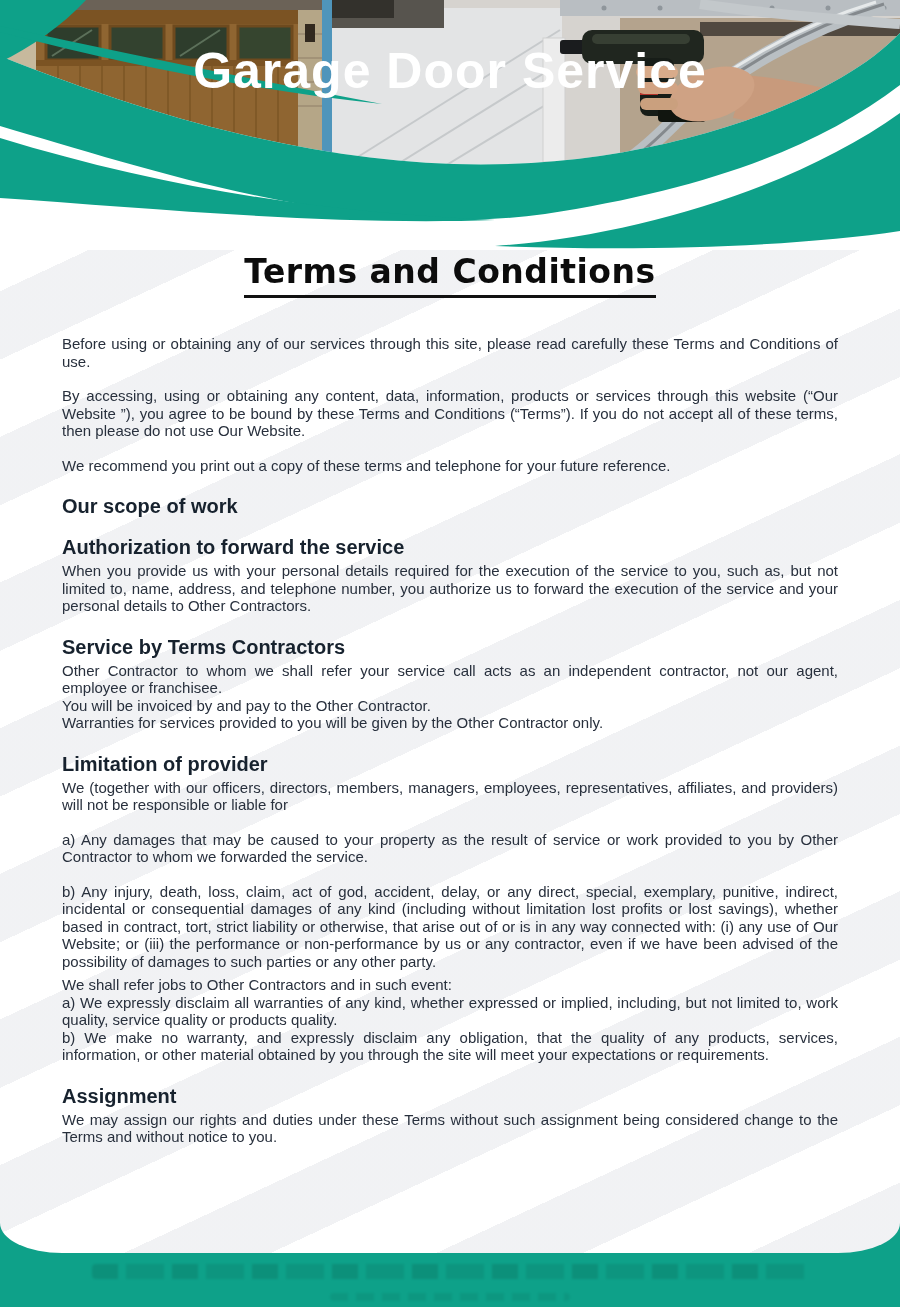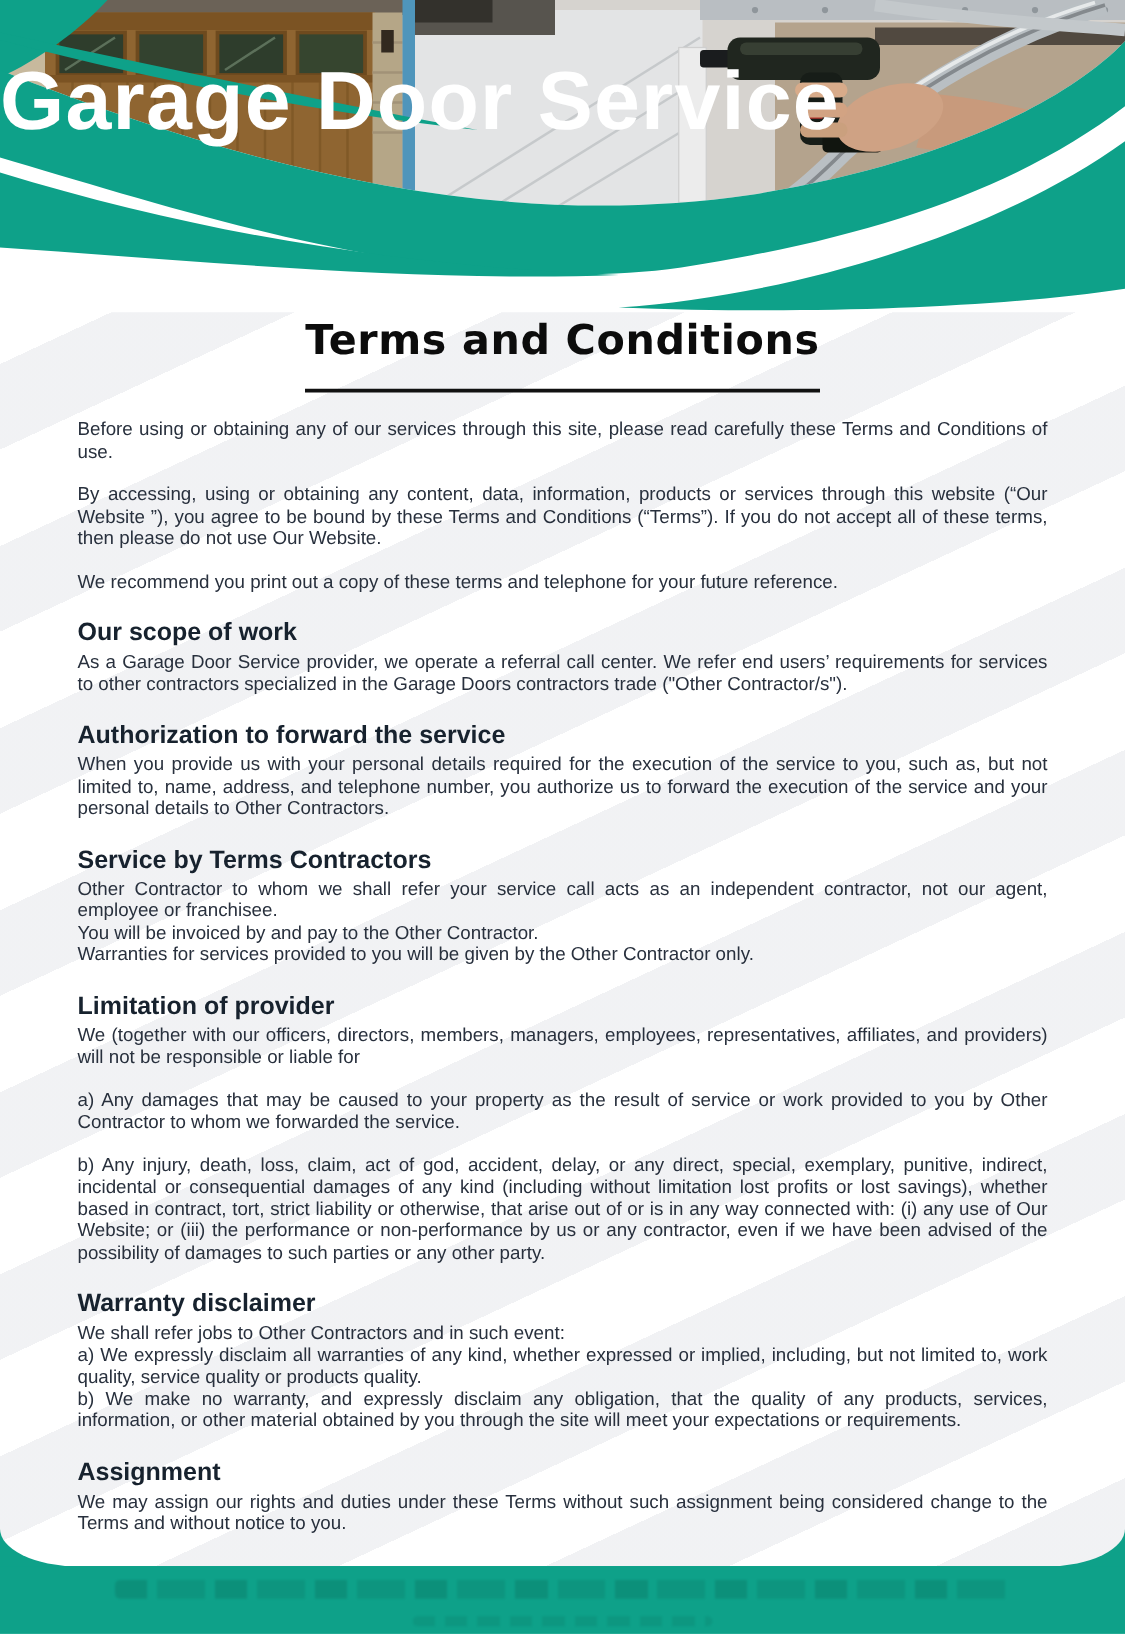--- a/index.html
+++ b/index.html
@@ -18,38 +18,39 @@
         rgba(205,208,216,.28) 0 62px,
         rgba(255,255,255,0) 62px 132px),
       #ffffff;
     border-radius:0 0 62px 62px / 0 0 30px 30px;
   }
   
   .hero{position:relative;height:250px;}
   .hero svg{position:absolute;top:0;left:0;display:block;}
   .hero-title{
     position:absolute;top:42px;left:0;width:100%;
+    text-align:center;
     font-family:"Liberation Sans", sans-serif;
     font-weight:700;
-    font-size:66px;
+    font-size:50px;
     letter-spacing:1px;
     color:#ffffff;
   }
   
   main{padding:0 62px;color:#28303d;}
   .doc-title{
     text-align:center;
     margin:2px 0 26px 0;
     font-family:"DejaVu Sans", sans-serif;
     font-size:33px;
     font-weight:700;
     color:#0c0c0c;
     letter-spacing:.5px;
   }
-  .doc-title .u{border-bottom:3px solid #111;padding-bottom:20px;}
+  .doc-title .u{border-bottom:3px solid #111;padding-bottom:4px;}
   h3{
     margin:23px 0 0 0;
     font-size:20px;
     line-height:18px;
     color:#17222e;
     font-weight:700;
   }
   .body-p{
     margin:17px 0 0 0;
     font-size:15px;
@@ -200,36 +201,34 @@
   </header>
 
   <main>
     <h1 class="doc-title"><span class="u">Terms and Conditions</span></h1>
 
     <p class="body-p first">Before using or obtaining any of our services through this site, please read carefully these Terms and Conditions of use.</p>
     <p class="body-p">By accessing, using or obtaining any content, data, information, products or services through this website (“Our Website ”), you agree to be bound by these Terms and Conditions (“Terms”). If you do not accept all of these terms, then please do not use Our Website.</p>
     <p class="body-p">We recommend you print out a copy of these terms and telephone for your future reference.</p>
 
     <h3>Our scope of work</h3>
-    <p class="body-p tight">As a Garage Door Service provider, we operate a referral call center. We refer end users’ requirements for services to other contractors specialized in the Garage Doors contractors trade ("Other Contractor/s").</p>
 
     <h3>Authorization to forward the service</h3>
     <p class="body-p tight">When you provide us with your personal details required for the execution of the service to you, such as, but not limited to, name, address, and telephone number, you authorize us to forward the execution of the service and your personal details to Other Contractors.</p>
 
     <h3>Service by Terms Contractors</h3>
     <p class="body-p tight">Other Contractor to whom we shall refer your service call acts as an independent contractor, not our agent, employee or franchisee.
 You will be invoiced by and pay to the Other Contractor.
 Warranties for services provided to you will be given by the Other Contractor only.</p>
 
     <h3>Limitation of provider</h3>
     <p class="body-p tight">We (together with our officers, directors, members, managers, employees, representatives, affiliates, and providers) will not be responsible or liable for</p>
     <p class="body-p">a) Any damages that may be caused to your property as the result of service or work provided to you by Other Contractor to whom we forwarded the service.</p>
     <p class="body-p">b) Any injury, death, loss, claim, act of god, accident, delay, or any direct, special, exemplary, punitive, indirect, incidental or consequential damages of any kind (including without limitation lost profits or lost savings), whether based in contract, tort, strict liability or otherwise, that arise out of or is in any way connected with: (i) any use of Our Website; or (iii) the performance or non-performance by us or any contractor, even if we have been advised of the possibility of damages to such parties or any other party.</p>
 
-    <h3>Warranty disclaimer</h3>
     <p class="body-p tight">We shall refer jobs to Other Contractors and in such event:
 a) We expressly disclaim all warranties of any kind, whether expressed or implied, including, but not limited to, work quality, service quality or products quality.
 b) We make no warranty, and expressly disclaim any obligation, that the quality of any products, services, information, or other material obtained by you through the site will meet your expectations or requirements.</p>
 
     <h3>Assignment</h3>
     <p class="body-p tight">We may assign our rights and duties under these Terms without such assignment being considered change to the Terms and without notice to you.</p>
   </main>
 
 </div>
 

